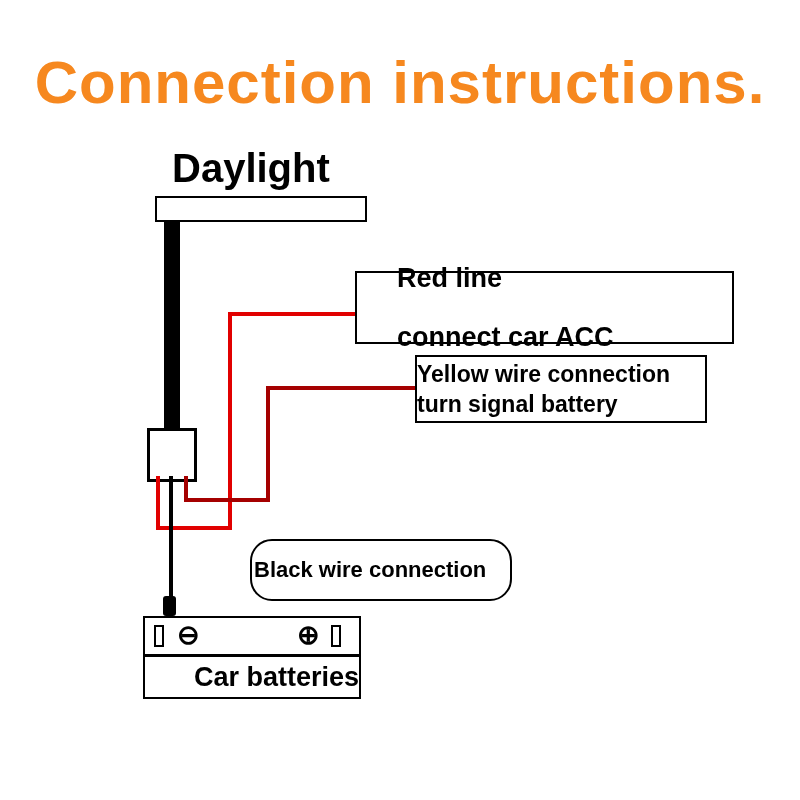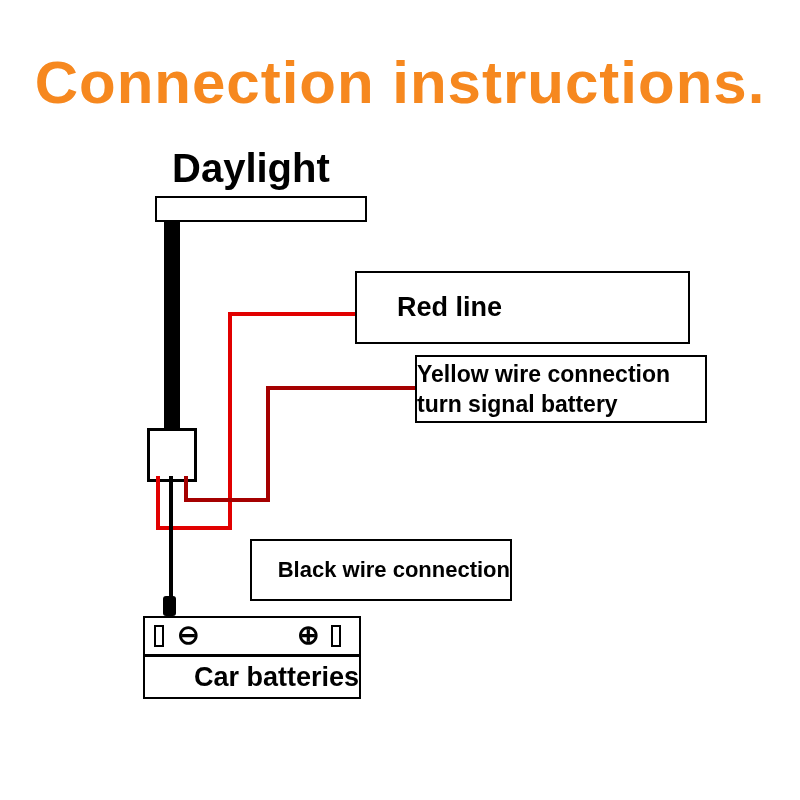--- a/index.html
+++ b/index.html
@@ -79,21 +79,21 @@
     color: #000;
     font-weight: bold;
     display: flex;
     flex-direction: column;
     justify-content: center;
     box-sizing: border-box;
   }
   .red-box {
     left: 355px;
     top: 271px;
-    width: 335px;
+    width: 379px;
     height: 73px;
     padding-left: 40px;
     font-size: 27px;
     line-height: 33px;
     gap: 26px;
   }
   .yellow-box {
     left: 415px;
     top: 355px;
     width: 292px;
@@ -101,22 +101,23 @@
     font-size: 23px;
     line-height: 30px;
   }
   .black-box {
     left: 250px;
     top: 539px;
     width: 262px;
     height: 62px;
     font-size: 22px;
     line-height: 28px;
-    text-align: right;
+    text-align: left;
     padding-left: 2px;
+    border-radius: 22px;
   }
   .battery {
     position: absolute;
     left: 143px;
     top: 616px;
     width: 218px;
     height: 83px;
     border: 2.5px solid #000;
     background: #fff;
     box-sizing: border-box;
@@ -181,20 +182,21 @@
   <div class="wire wire-darkred" style="left:184px; top:476px; width:4px; height:26px;"></div>
   <div class="wire wire-darkred" style="left:184px; top:498px; width:86px; height:4px;"></div>
   <div class="wire wire-darkred" style="left:266px; top:386px; width:4px; height:116px;"></div>
   <div class="wire wire-darkred" style="left:266px; top:386px; width:149px; height:4px;"></div>
 
   <div class="wire wire-black" style="left:169px; top:476px; width:4px; height:122px;"></div>
   <div class="plug"></div>
 
   <div class="label-box red-box">
     <div>Red line</div>
+    <div>connect car ACC</div>
   </div>
 
   <div class="label-box yellow-box">
     <div>Yellow wire connection</div>
     <div>turn signal battery</div>
   </div>
 
   <div class="label-box black-box">
     <div>Black wire connection</div>
   </div>

